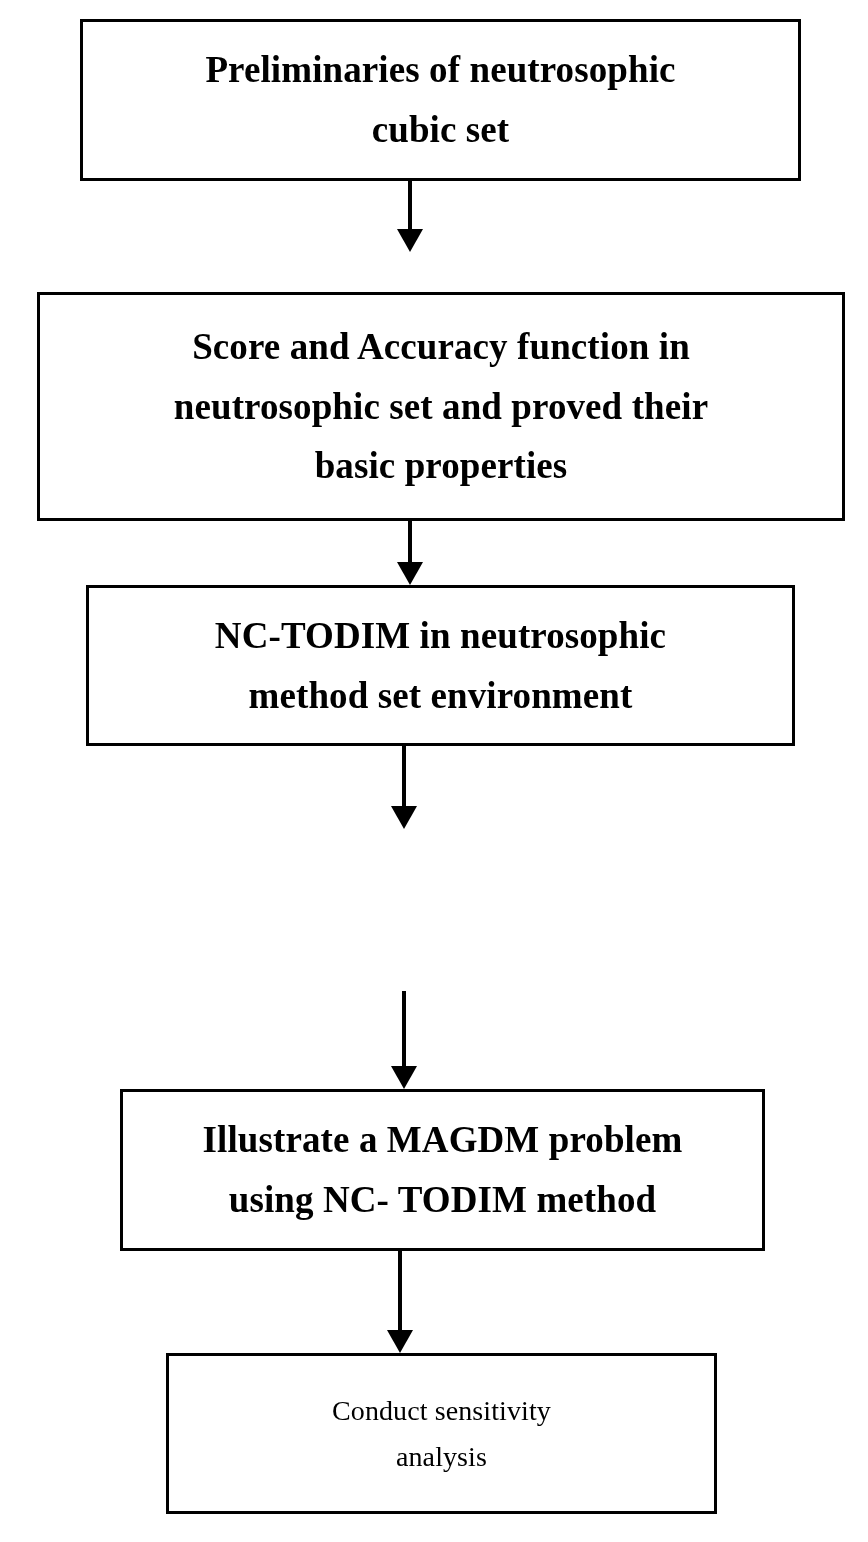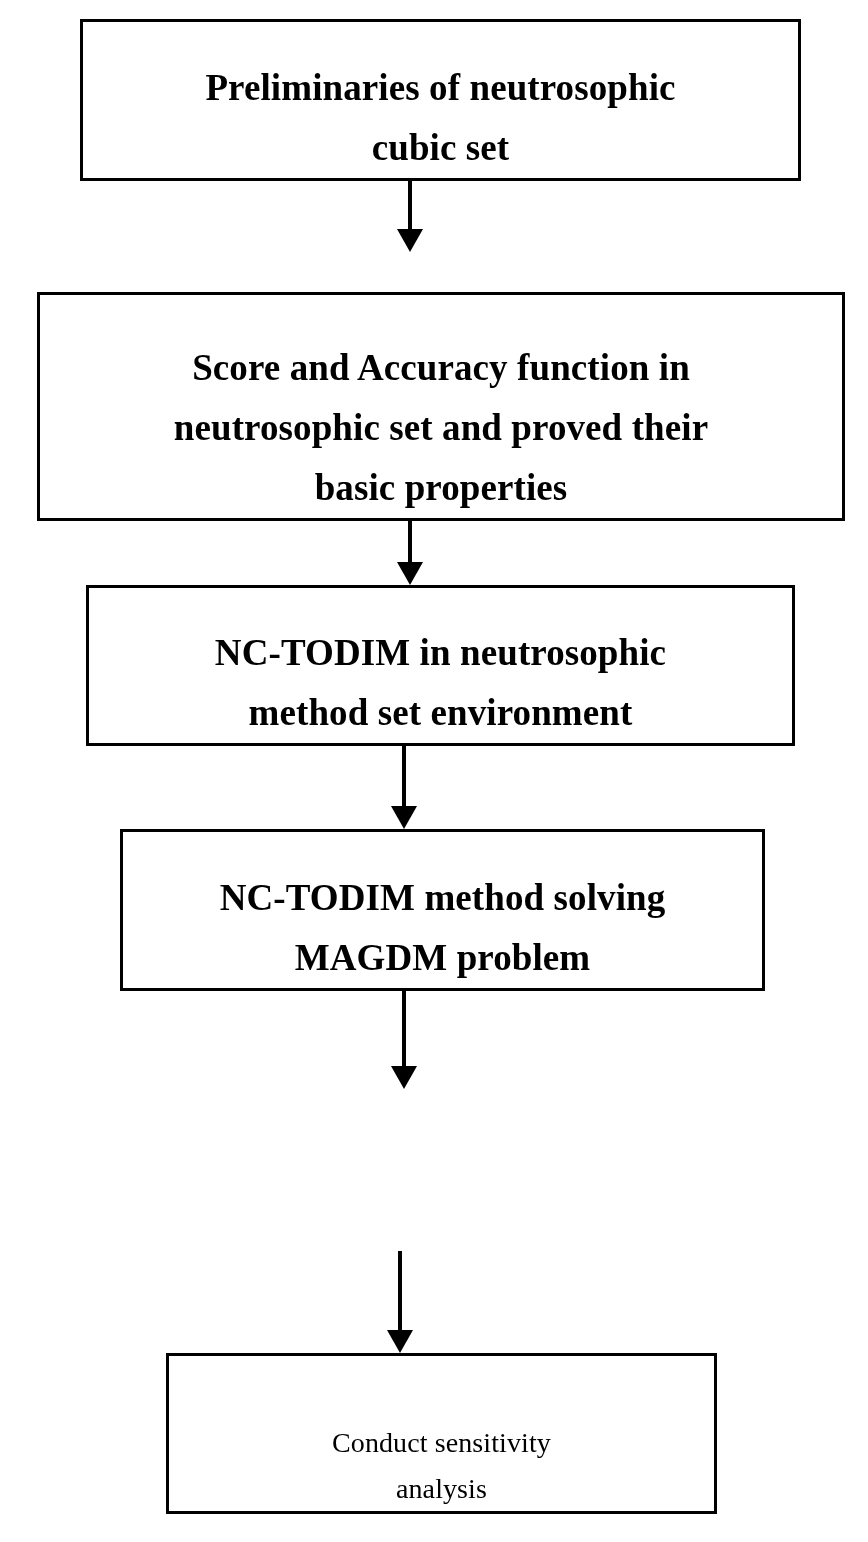--- a/index.html
+++ b/index.html
@@ -15,21 +15,21 @@
     background: #ffffff;
     overflow: hidden;
     font-family: "Liberation Serif", "DejaVu Serif", serif;
   }
   .node {
     position: absolute;
     box-sizing: border-box;
     border: 3px solid #000000;
     background: #ffffff;
     display: flex;
-    align-items: flex-end;
+    align-items: center;
     justify-content: center;
     text-align: center;
     color: #000000;
   }
   .node .label {
     display: block;
     width: 100%;
     padding: 0 10px;
     box-sizing: border-box;
     font-weight: bold;
@@ -96,21 +96,21 @@
     </div>
     <div class="node" style="left: 37px; top: 252px; width: 808px; height: 229px; margin-top: 40px;">
       <span class="label">Score and Accuracy function in
 neutrosophic set and proved their
 basic properties</span>
     </div>
     <div class="node" style="left: 86px; top: 585px; width: 709px; height: 161px;">
       <span class="label">NC-TODIM in neutrosophic
 method set environment</span>
     </div>
-    <div class="node" style="left: 120px; top: 829px; width: 645px; height: 162px;">
-      <span class="label">NC-TODIM method solving
-MAGDM problem</span>
+    <div class="node" style="left: 120px; top: 1089px; width: 645px; height: 162px;">
+      <span class="label">Illustrate a MAGDM problem
+using NC- TODIM method</span>
     </div>
     <div class="node light" style="left: 166px; top: 1353px; width: 551px; height: 161px;">
       <span class="label">Conduct sensitivity
 analysis</span>
     </div>
   </div>
 
 </body></html>

